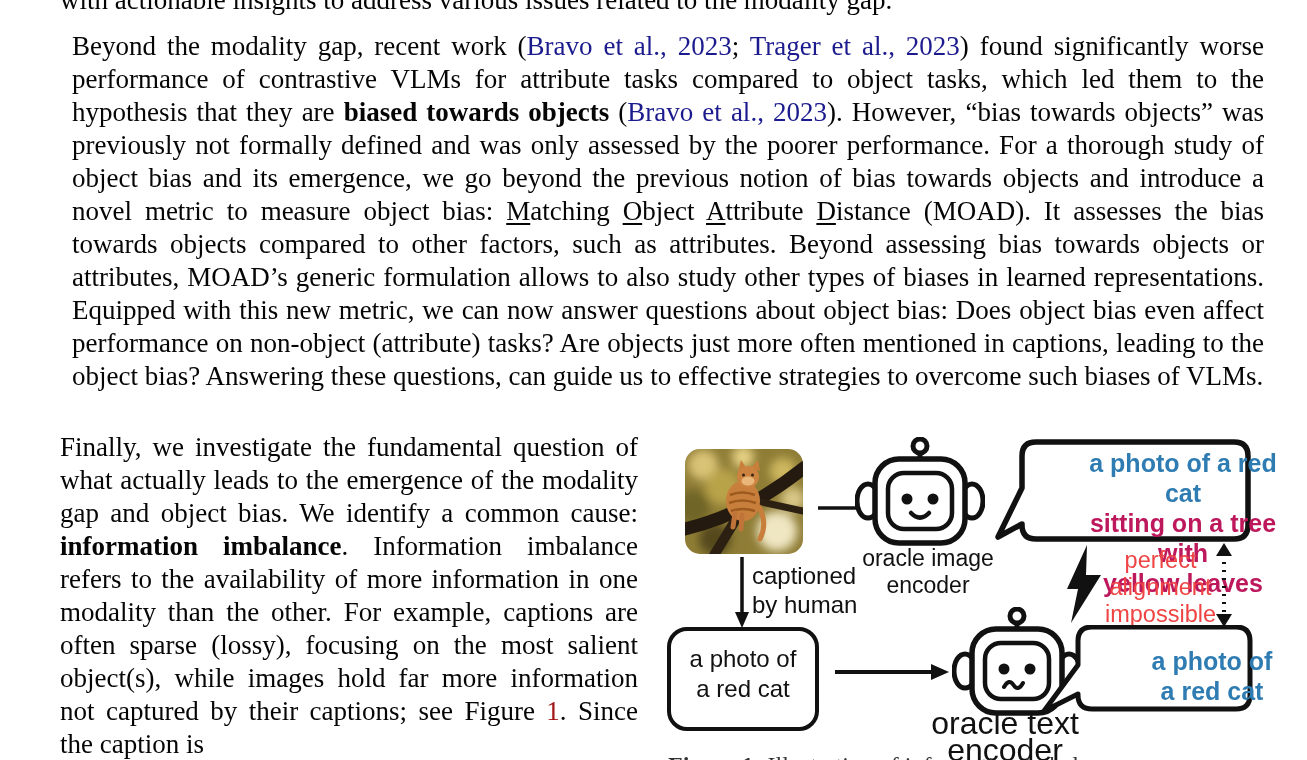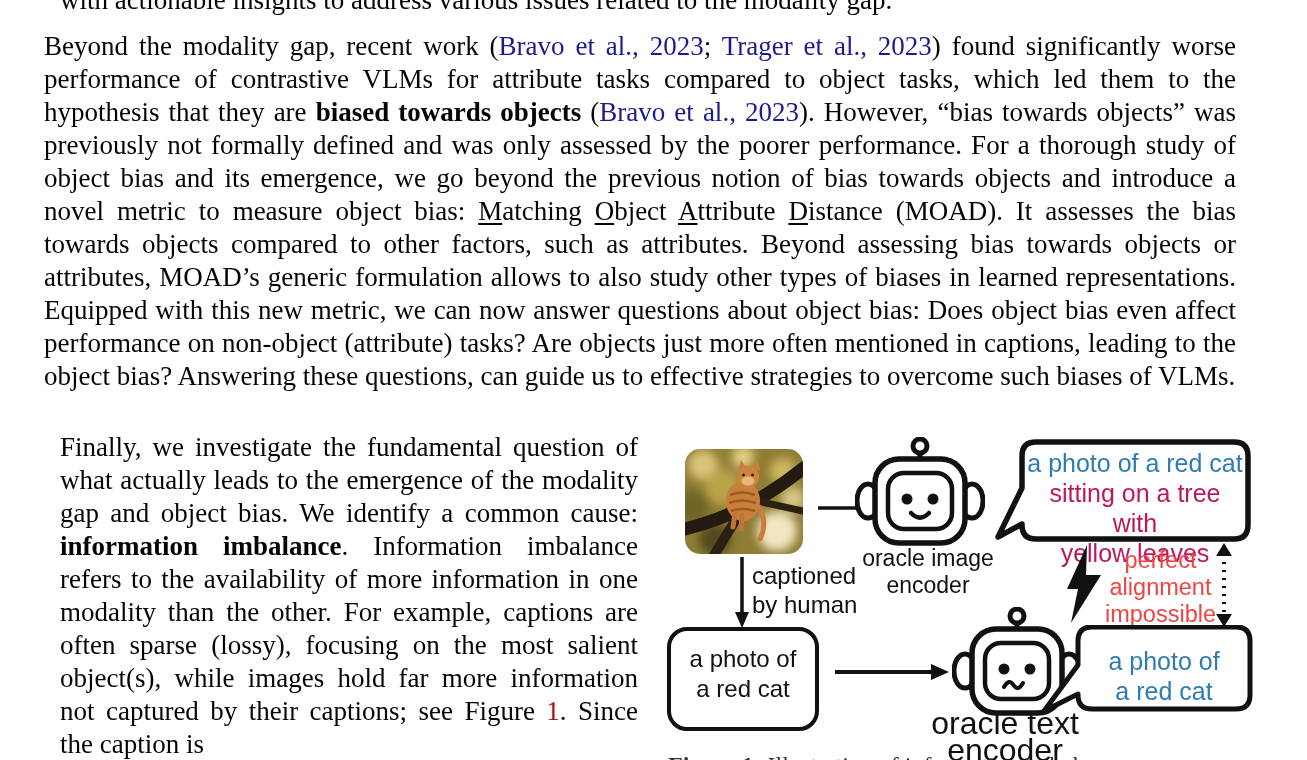--- a/index.html
+++ b/index.html
@@ -8,32 +8,32 @@
   .abs{position:absolute;}
 
   
   .bodytext{font-size:27px;line-height:33px;text-align:justify;color:#050505;}
   .seg-b{font-weight:bold;}
   .seg-cite{color:#1b1b8e;}
   .seg-ref{color:#a31515;}
   .seg-u{text-decoration:underline;text-underline-offset:3px;text-decoration-thickness:1.5px;}
 
   #top-partial{left:60px;top:-16px;width:1100px;white-space:nowrap;overflow:hidden;}
-  #para1{left:44px;top:30px;width:1192px;}
+  #para1{left:72px;top:30px;width:1192px;}
   #para2{left:60px;top:431px;width:578px;}
 
   
   #figure{left:660px;top:435px;width:647px;height:325px;overflow:hidden;}
   .figtext{font-family:"Liberation Sans",sans-serif;color:#111;}
   .center{text-align:center;}
   .c-blue{color:#2e7cb2;}
   .c-orange{color:#be185d;}
   .lbl{font-size:23px;line-height:27px;}
   .bubble-text{font-size:25px;line-height:30px;font-weight:bold;}
-  .bubble-text.plain{font-weight:normal;}
+  .bubble-text.plain{font-weight:bold;margin-left:48px;}
   #caption-box{left:7px;top:192px;width:144px;height:83px;border:4.5px solid #111;
                border-radius:20px;padding-top:13px;font-size:24px;line-height:30px;}
   #fig-caption{left:8px;top:317px;width:634px;white-space:nowrap;overflow:hidden;
                font-family:"Liberation Serif",serif;font-size:24px;color:#333;font-weight:bold;}
   svg{display:block;}
 </style>
 </head>
 <body>
 
 <div id="top-partial" class="abs bodytext">with actionable insights to address various issues related to the modality gap.</div>

